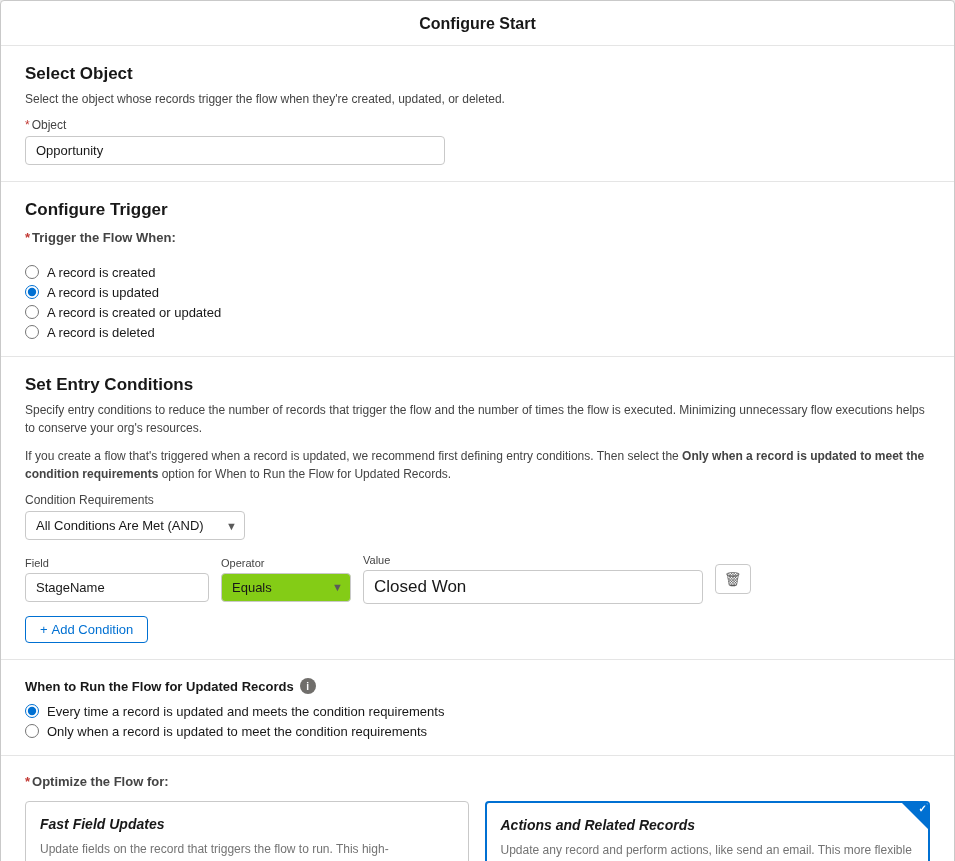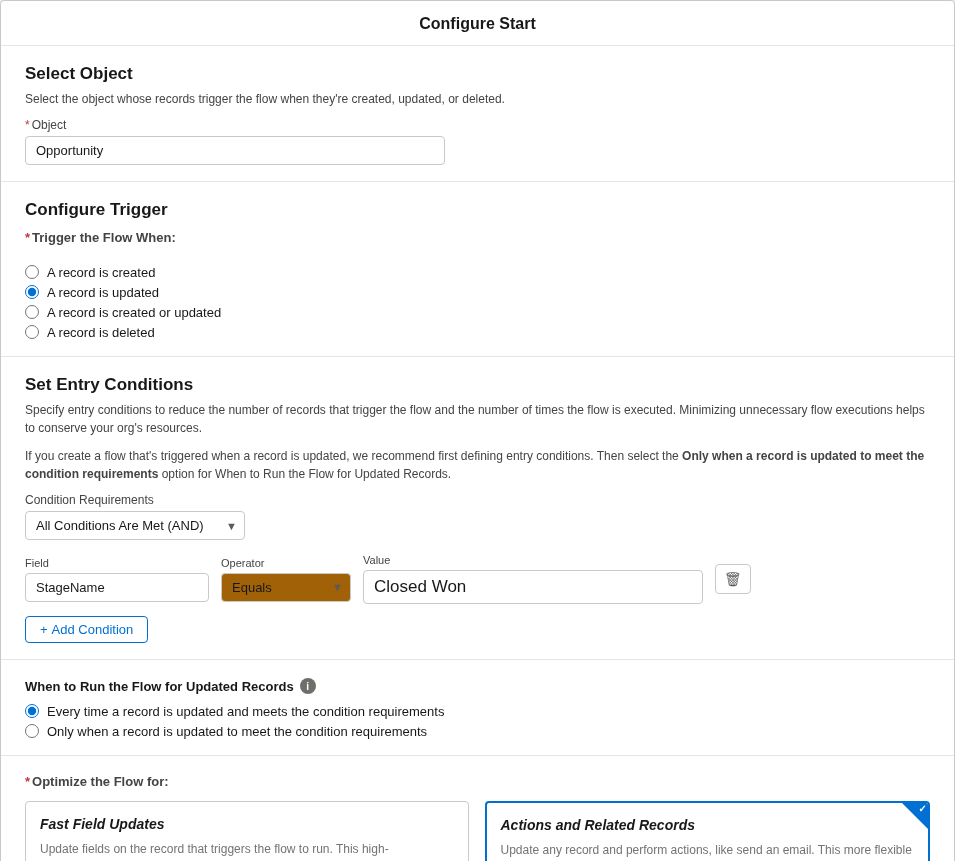--- a/index.html
+++ b/index.html
@@ -181,21 +181,21 @@
       color: #181818;
       background: #fff;
     }
     .condition-operator-select {
       width: 130px;
       padding: 6px 28px 6px 10px;
       border: 1px solid #c9c9c9;
       border-radius: 4px;
       font-size: 13px;
       color: #181818;
-      background: #a16207;
+      background: #84cc16;
       appearance: none;
     }
     .condition-value-input {
       width: 340px;
       padding: 6px 10px;
       border: 1px solid #c9c9c9;
       border-radius: 4px;
       font-size: 17px;
       color: #181818;
       background: #fff;

